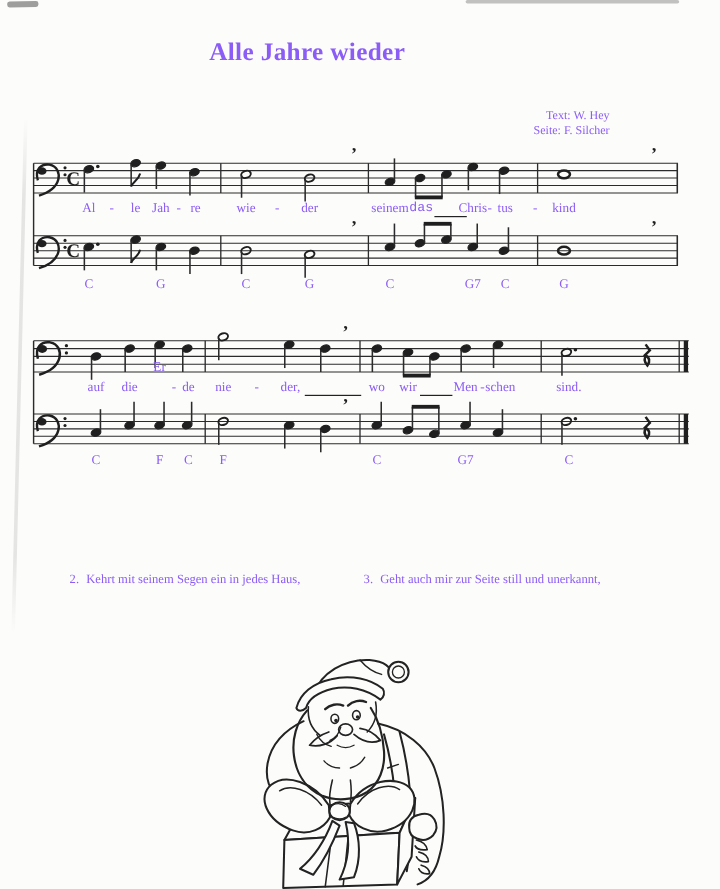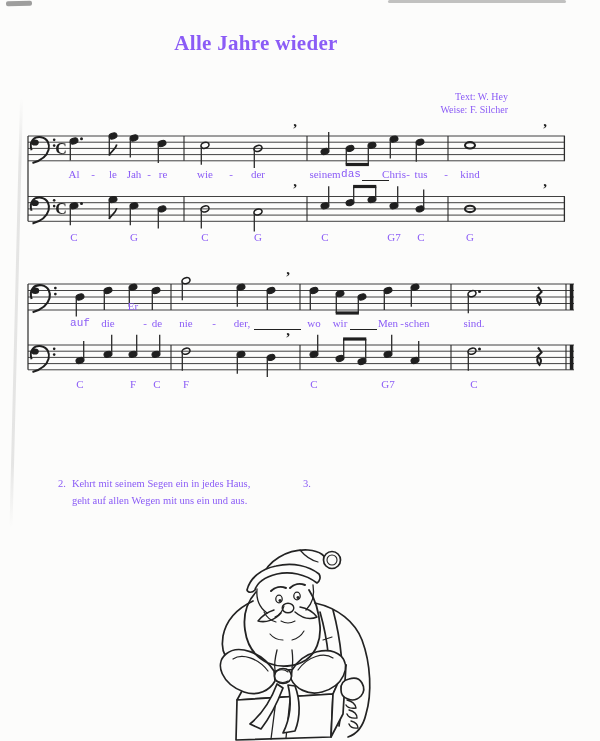--- a/index.html
+++ b/index.html
@@ -26,21 +26,21 @@
 <div class="page">
 
   <div class="artifact a1"></div>
   <div class="artifact a2"></div>
   <div class="artifact a3"></div>
 
   <div class="title">Alle Jahre wieder</div>
 
   <div class="credits">
     <div>Text: W. Hey</div>
-    <div>Weise: F. Silcher</div>
+    <div>Seite: F. Silcher</div>
   </div>
 
   <svg id="music-svg" class="overlay" width="600" height="741" viewBox="0 0 600 741">
     <g id="notation-layer">
         <line x1="28" y1="136" x2="28" y2="221.3" stroke="#2b2b2b" stroke-width="1.2"></line>
         <line x1="28" y1="284" x2="28" y2="369.8" stroke="#2b2b2b" stroke-width="1.2"></line>
         <line x1="28" y1="136" x2="565" y2="136" stroke="#2b2b2b" stroke-width="0.9"></line>
         <line x1="28" y1="142.2" x2="565" y2="142.2" stroke="#2b2b2b" stroke-width="0.9"></line>
         <line x1="28" y1="148.4" x2="565" y2="148.4" stroke="#2b2b2b" stroke-width="0.9"></line>
         <line x1="28" y1="154.6" x2="565" y2="154.6" stroke="#2b2b2b" stroke-width="0.9"></line>
@@ -273,21 +273,21 @@
       <span class="syll" style="left: 205px; top: 168px;">wie</span>
       <span class="syll" style="left: 231px; top: 168px;">-</span>
       <span class="syll" style="left: 258px; top: 168px;">der</span>
       <span class="syll" style="left: 325px; top: 168px;">seinem</span>
       <span class="syll" style="left: 351px; top: 168px; font-family: Liberation Mono, monospace;">das</span>
       <span class="syll" style="left: 394px; top: 168px;">Chris</span>
       <span class="syll" style="left: 408px; top: 168px;">-</span>
       <span class="syll" style="left: 421px; top: 168px;">tus</span>
       <span class="syll" style="left: 446px; top: 168px;">-</span>
       <span class="syll" style="left: 470px; top: 168px;">kind</span>
-      <span class="syll" style="left: 80px; top: 317px; font-family: Liberation Mono, monospace;">auf</span>
+      <span class="syll" style="left: 80px; top: 317px;">auf</span>
       <span class="syll" style="left: 108px; top: 317px;">die</span>
       <span class="syll" style="left: 133px; top: 300px;">Er</span>
       <span class="syll" style="left: 145px; top: 317px;">-</span>
       <span class="syll" style="left: 157px; top: 317px;">de</span>
       <span class="syll" style="left: 186px; top: 317px;">nie</span>
       <span class="syll" style="left: 214px; top: 317px;">-</span>
       <span class="syll" style="left: 242px; top: 317px;">der,</span>
       <span class="syll" style="left: 314px; top: 317px;">wo</span>
       <span class="syll" style="left: 340px; top: 317px;">wir</span>
       <span class="syll" style="left: 388px; top: 317px;">Men</span>
@@ -311,23 +311,22 @@
       <span class="chord" style="left: 474px; top: 378px;">C</span>
       <div class="ext" style="left: 362px; top: 179px; width: 27px;"></div>
       <div class="ext" style="left: 254px; top: 328px; width: 47px;"></div>
       <div class="ext" style="left: 350px; top: 328px; width: 27px;"></div>
     </div>
 
   <div class="verse" style="left:58px;top:476px;">
     <span>2.</span>
     <span>
       <span>Kehrt mit seinem Segen ein in jedes Haus,</span><br>
-      <span>geht auf allen Wegen mit uns ein und aus.</span>
     </span>
   </div>
   <div class="verse" style="left:303px;top:476px;">
     <span>3.</span>
     <span>
-      <br>
+      <span>Geht auch mir zur Seite still und unerkannt,</span><br>
     </span>
   </div>
 
 </div>
 
 </body></html>

